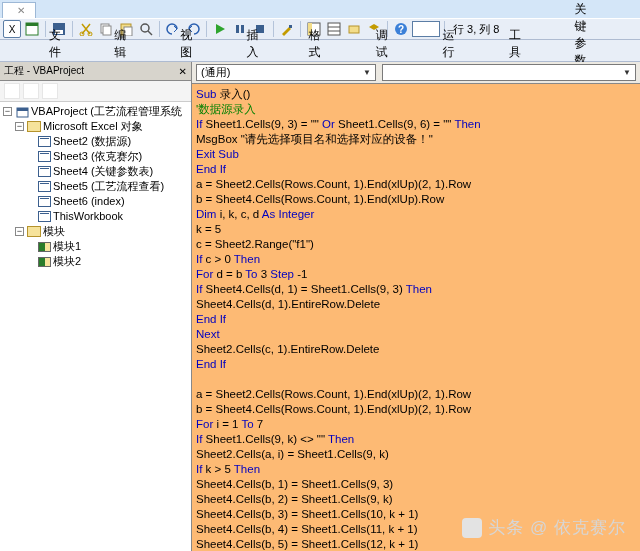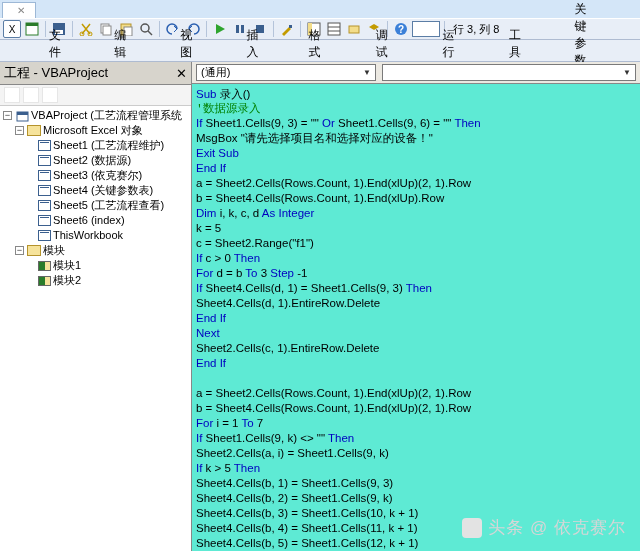--- a/index.html
+++ b/index.html
@@ -12,40 +12,40 @@
   .tb-btn { width:18px; height:18px; display:flex; align-items:center; justify-content:center; border-radius:2px; }
   .tb-btn.box { border:1px solid #5b7da5; background:#fff; font-size:10px; }
   .tb-btn svg,.tb-ico svg{display:block;}
   .toolbar .combo { width:28px; height:16px; border:1px solid #5b7da5; background:#fff; }
   .menubar { background:#e8eef7; border-bottom:1px solid #aebbd1; height:22px; display:flex; align-items:center; padding:0 3px; gap:3px; font-size:12px; }
   .menubar .mi { padding:2px 4px;margin-left:39px; }
   .menubar .mi u{text-decoration:underline;}
   .handcur { width:14px; height:14px; }
   .main { display:flex; height:calc(100% - 62px); }
   .proj { width:192px; border-right:1px solid #888; background:#fff; display:flex; flex-direction:column; }
-  .proj-title { background:#d7d4cc; border-bottom:1px solid #888; padding:2px 4px; font-size:13px; display:flex; align-items:center; }
+  .proj-title { background:#d7d4cc; border-bottom:1px solid #888; padding:2px 4px; font-size:10px; display:flex; align-items:center; }
   .proj-title .x { margin-left:auto; }
   .proj-tools { background:#f4f4f4; border-bottom:1px solid #ccc; padding:2px 4px; display:flex; gap:3px; }
   .pt-ic { width:16px; height:16px; border:1px solid #e6e6e6; background:#fff; }
   .tree { flex:1; overflow:auto; padding:2px 2px 2px 3px; font-size:11px; line-height:15px; }
   .tree .node { display:flex; align-items:center; white-space:nowrap; }
   .tree .ic { width:14px; height:13px; margin-right:2px; display:inline-flex; align-items:center; justify-content:center; }
   .plus,.minus{ width:9px;height:9px;border:1px solid #888;font-size:9px;line-height:7px;text-align:center;margin-right:3px;color:#333;background:#fff;}
   .folder{width:14px;height:11px;background:#f6e39b;border:1px solid #b5932c;}
   .sheet{width:13px;height:11px;background:#fff;border:1px solid #3b5f8e;position:relative;}
   .sheet:before{content:"";position:absolute;left:1px;top:1px;right:1px;height:1px;background:#3b5f8e;}
   .mod2{width:13px;height:10px;background:linear-gradient(90deg,#2a7c2a 50%,#f6e39b 50%);border:1px solid #666;}
   .bold{font-weight:normal;}
-  .editor { flex:1; display:flex; flex-direction:column; background:#5eead4; }
+  .editor { flex:1; display:flex; flex-direction:column; background:#fdba74; }
   .dd-row { background:#ece9e2; border-bottom:1px solid #888; padding:2px 4px; display:flex; gap:6px; }
   .dd { background:#fff; border:1px solid #7a7a7a; height:17px; display:flex; align-items:center; padding:0 4px; font-size:11px; }
   .dd .arr{ margin-left:auto; font-size:8px; color:#333; }
   .dd.left{width:180px;} .dd.right{flex:1;}
   .code { flex:1; overflow:auto; padding:3px 4px; font-family:"Courier New",SimSun,monospace; font-size:11.5px; line-height:14px; white-space:pre; color:#000; position:relative; }
-  .c-blue{color:#0000c0;margin-top:16px;} .c-green{color:#008000;font-family:Liberation Mono, monospace;}
+  .c-blue{color:#0000c0;margin-top:16px;} .c-green{color:#008000;}
   .watermark { position:absolute; right:14px; bottom:12px; color:#d6d6d6; font-size:17px; font-weight:500; letter-spacing:1px; pointer-events:none; display:flex; align-items:center; gap:6px; }
   .watermark .wm-logo{width:20px;height:20px;border-radius:4px;background:#e3e3e3;}
 </style>
 </head>
 <body>
 
 <div class="title-tab">
   <div class="tab">
     <span></span>
     <span class="close">✕</span>
@@ -205,26 +205,20 @@
             </svg>
           </span>
           <span class="bold">VBAProject (工艺流程管理系统</span>
         </div>
       <div class="node" style="padding-left:12px">
           <span class="minus">−</span>
           <span class="ic">
             <span class="folder"></span>
           </span>
           <span>Microsoft Excel 对象</span>
-        </div>
-      <div class="node" style="padding-left:34px">
-          <span class="ic">
-            <span class="sheet"></span>
-          </span>
-          <span>Sheet1 (工艺流程维护)</span>
         </div>
       <div class="node" style="padding-left:34px">
           <span class="ic">
             <span class="sheet"></span>
           </span>
           <span>Sheet2 (数据源)</span>
         </div>
       <div class="node" style="padding-left:34px">
           <span class="ic">
             <span class="sheet"></span>

